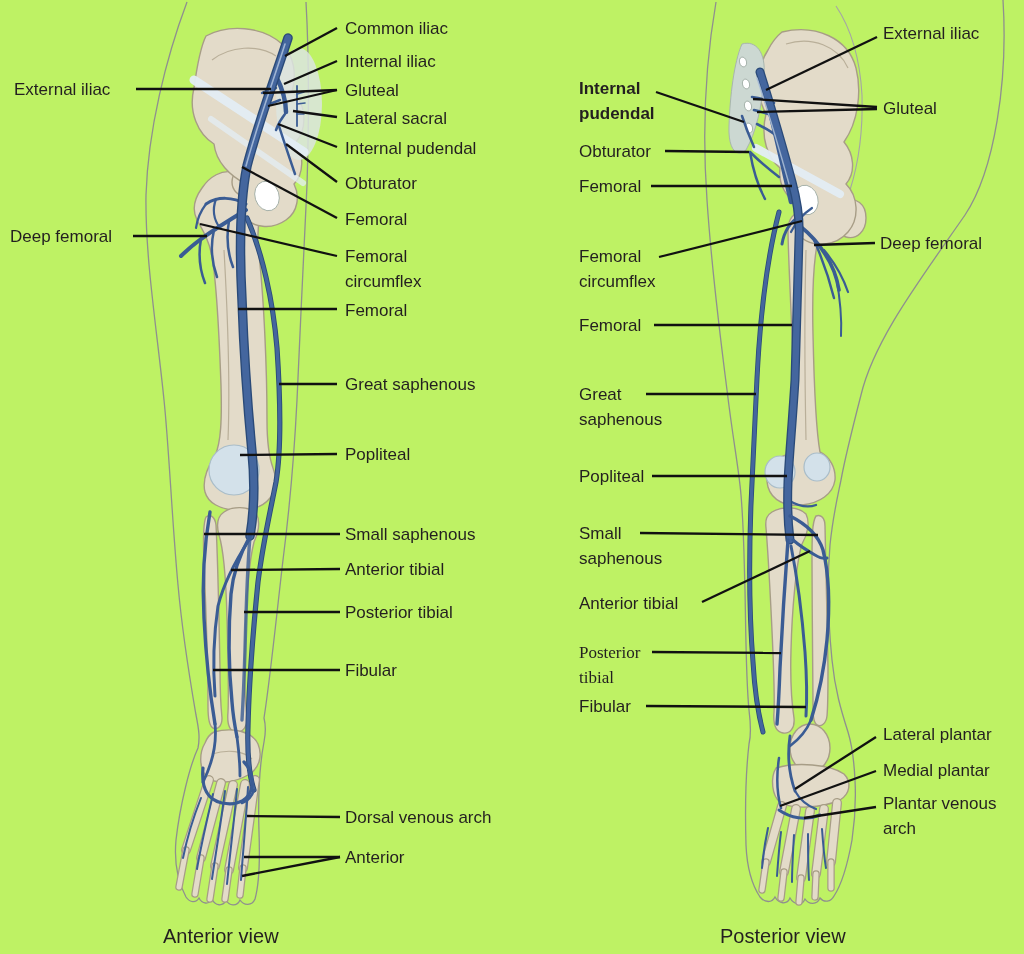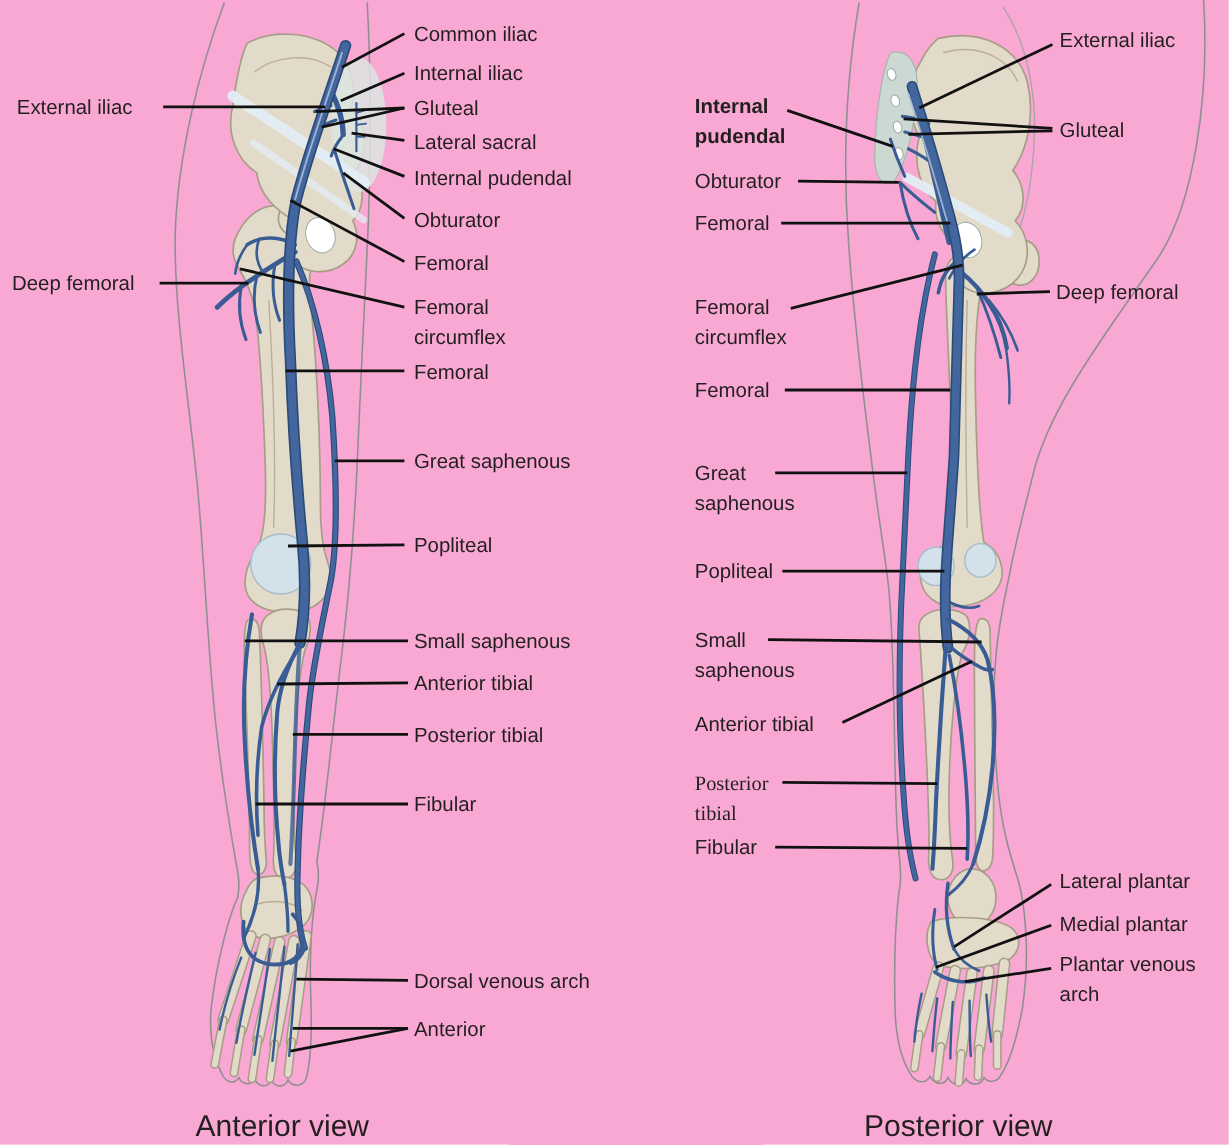--- a/index.html
+++ b/index.html
@@ -1,17 +1,17 @@
 <!DOCTYPE html>
 <html><head>
 <meta charset="utf-8">
 <style>
   html,body{margin:0;padding:0;background:#ffffff;}
   .stage{
-    position:relative;width:1024px;height:954px;background:#f9a8d4;
+    position:relative;width:1024px;height:954px;background:#bef264;
     font-family:"Liberation Sans", sans-serif;overflow:hidden;
   }
   .stage svg{position:absolute;left:0;top:0;}
   .outline{fill:none;stroke:#8f8f8f;stroke-width:1.3;}
   .crease{fill:none;stroke:#a5a5a5;stroke-width:1.1;}
   .bone{fill:#e3dbc9;stroke:#a79d86;stroke-width:1.4;stroke-linejoin:round;}
   .boneline{fill:none;stroke:#b9af99;stroke-width:1.2;}
   .bray{fill:none;stroke:#a79d86;stroke-linecap:round;}
   .brayfill{fill:none;stroke:#e3dbc9;stroke-linecap:round;}
   .sacrum{fill:#ccd8d2;stroke:#a8b5ae;stroke-width:1;}
@@ -22,21 +22,21 @@
   .ghost{fill:none;stroke:#c9c9c9;stroke-width:2;}
   .vein{fill:none;stroke:#3a5c94;stroke-linecap:round;stroke-linejoin:round;}
   .veinU{fill:none;stroke:#2a4a78;stroke-linecap:round;stroke-linejoin:round;}
   .veinM{fill:none;stroke:#44669e;stroke-linecap:round;stroke-linejoin:round;}
   .veinH{fill:none;stroke:#a8bcd8;stroke-linecap:round;opacity:0.9;}
   .vlabel{
     position:absolute;font-size:17px;line-height:25px;color:#231f20;
     white-space:pre-line;
   }
   .caption{
-    position:absolute;font-size:25px;color:#231f20;text-align:center;
+    position:absolute;font-size:20px;color:#231f20;text-align:center;
   }
 </style>
 </head>
 <body>
 
 <div class="stage">
 
   <svg id="art" width="1024" height="954" viewBox="0 0 1024 954">
 
     <g>

